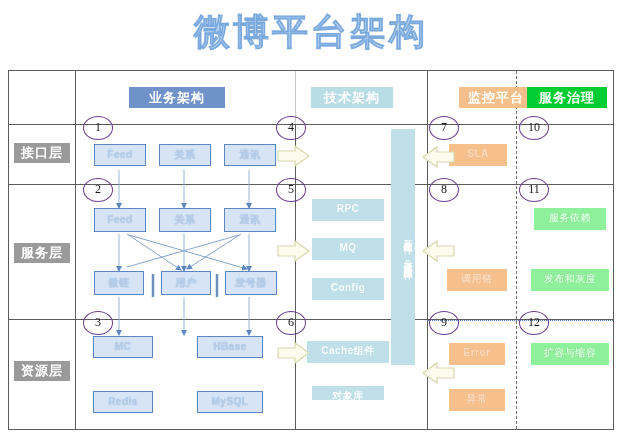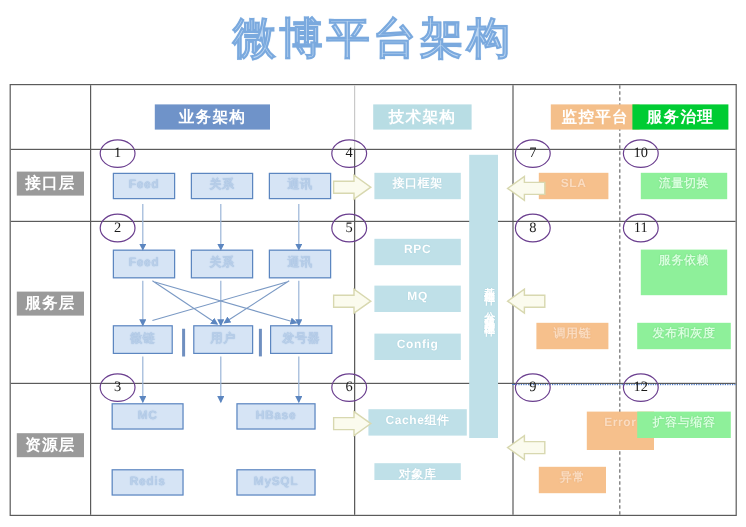--- a/index.html
+++ b/index.html
@@ -261,43 +261,41 @@
     <svg class="blockarrow" style="left:268px; top:73px;" width="34" height="24">
       <path d="M1,7 L18,7 L18,2 L32,12 L18,22 L18,17 L1,17 Z" fill="#fbfbee" stroke="#d8d8b0" stroke-width="1.2"></path>
     </svg>
     <svg class="blockarrow" style="left:268px; top:168px;" width="34" height="24">
       <path d="M1,7 L18,7 L18,2 L32,12 L18,22 L18,17 L1,17 Z" fill="#fbfbee" stroke="#d8d8b0" stroke-width="1.2"></path>
     </svg>
     <svg class="blockarrow" style="left:268px; top:270px;" width="34" height="24">
       <path d="M1,7 L18,7 L18,2 L32,12 L18,22 L18,17 L1,17 Z" fill="#fbfbee" stroke="#d8d8b0" stroke-width="1.2"></path>
     </svg>
 
-    <div class="node tech" style="left:303px; top:73px; width:72px; height:22px; line-height:20px;">接口框架</div>
     <div class="node tech" style="left:303px; top:128px; width:72px; height:22px; line-height:20px;">RPC</div>
     <div class="node tech" style="left:303px; top:167px; width:72px; height:22px; line-height:20px;">MQ</div>
     <div class="node tech" style="left:303px; top:207px; width:72px; height:22px; line-height:20px;">Config</div>
     <div class="node tech" style="left:298px; top:270px; width:82px; height:22px; line-height:20px;">Cache组件</div>
     <div class="node tech" style="left:303px; top:315px; width:72px; height:14px; line-height:20px;">对象库</div>
 
     <div class="node tech vertical" style="left:382px; top:58px; width:24px; height:236px; font-size:9px;">基础组件+分布式追踪组件</div>
 
     <svg class="blockarrow" style="left:412px; top:74px;" width="34" height="24">
       <path d="M33,7 L16,7 L16,2 L2,12 L16,22 L16,17 L33,17 Z" fill="#fbfbee" stroke="#d8d8b0" stroke-width="1.2"></path>
     </svg>
     <svg class="blockarrow" style="left:412px; top:168px;" width="34" height="24">
       <path d="M33,7 L16,7 L16,2 L2,12 L16,22 L16,17 L33,17 Z" fill="#fbfbee" stroke="#d8d8b0" stroke-width="1.2"></path>
     </svg>
     <svg class="blockarrow" style="left:412px; top:290px;" width="34" height="24">
       <path d="M33,7 L16,7 L16,2 L2,12 L16,22 L16,17 L33,17 Z" fill="#fbfbee" stroke="#d8d8b0" stroke-width="1.2"></path>
     </svg>
 
     <div class="node mon" style="left:440px; top:73px; width:58px; height:22px; line-height:20px;">SLA</div>
     <div class="node mon" style="left:438px; top:198px; width:60px; height:22px; line-height:20px;">调用链</div>
-    <div class="node mon" style="left:440px; top:272px; width:56px; height:32px; line-height:20px;margin-left:40px;">Error</div>
+    <div class="node mon" style="left:440px; top:272px; width:56px; height:22px; line-height:20px;">Error</div>
     <div class="node mon" style="left:440px; top:318px; width:56px; height:22px; line-height:20px;">异常</div>
 
-    <div class="node gov" style="left:525px; top:73px; width:72px; height:22px; line-height:20px;">流量切换</div>
-    <div class="node gov" style="left:525px; top:137px; width:72px; height:38px; line-height:20px;">服务依赖</div>
+    <div class="node gov" style="left:525px; top:137px; width:72px; height:22px; line-height:20px;">服务依赖</div>
     <div class="node gov" style="left:522px; top:198px; width:78px; height:22px; line-height:20px;">发布和灰度</div>
     <div class="node gov" style="left:522px; top:272px; width:78px; height:22px; line-height:20px;">扩容与缩容</div>
 
   </div>
 </div>
 
 </body></html>

